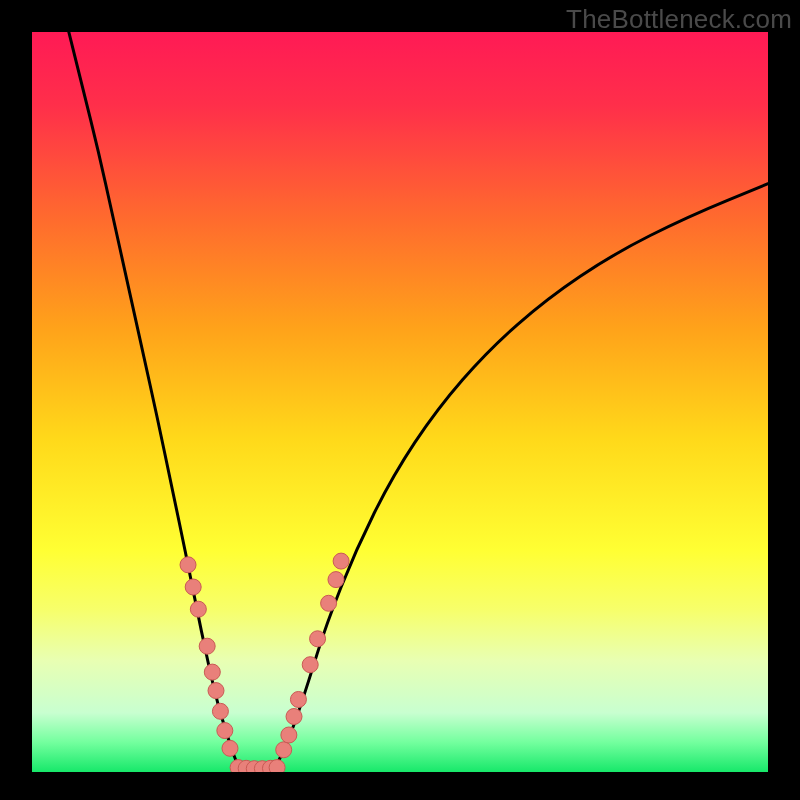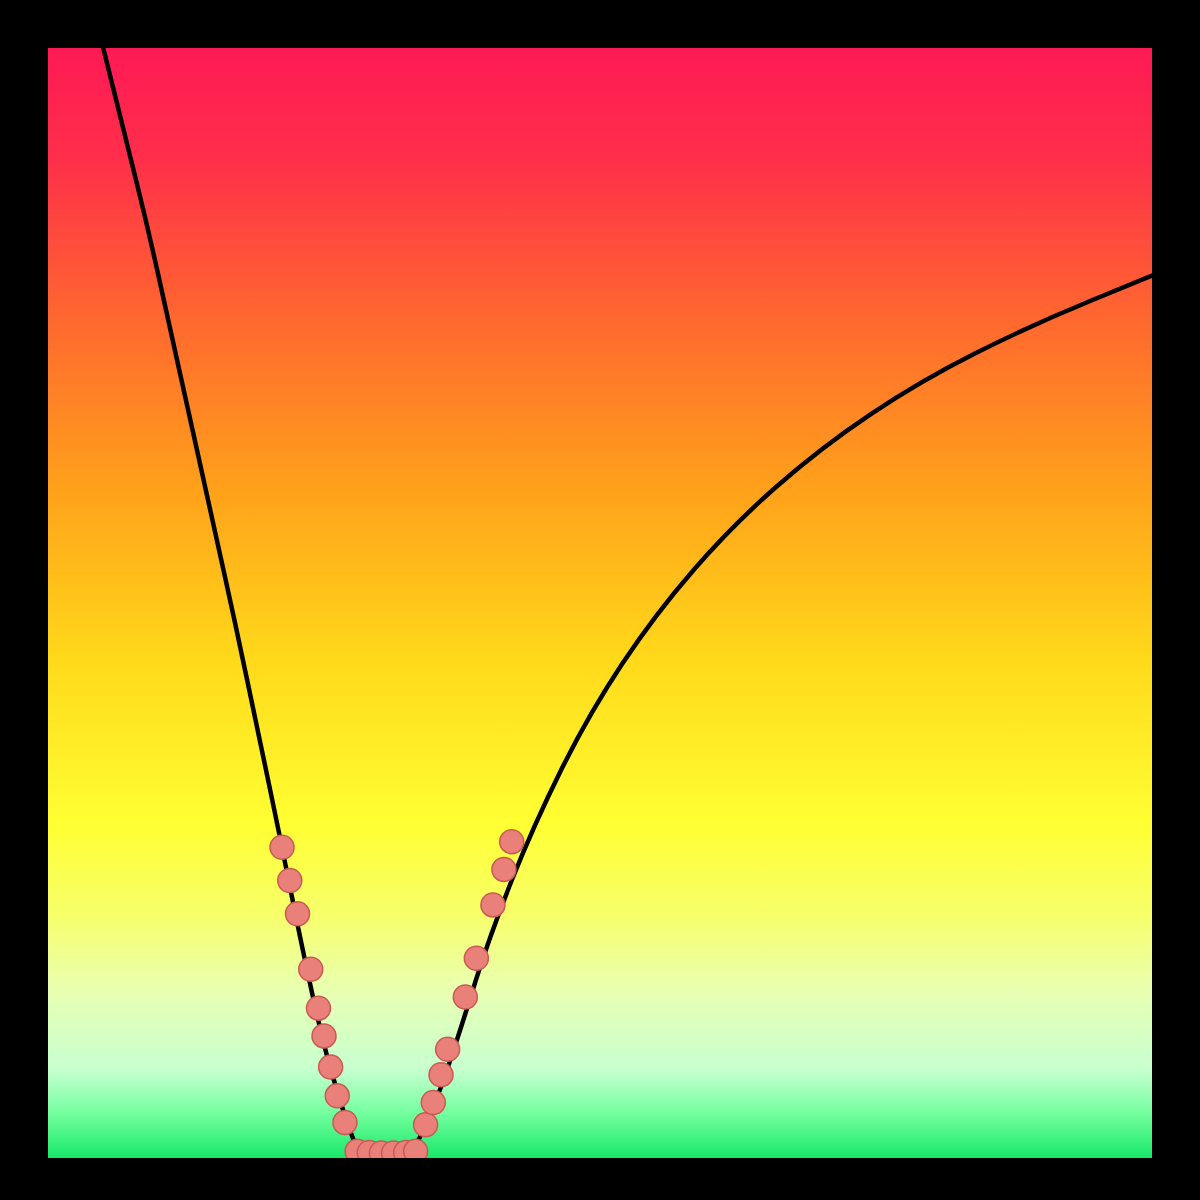--- a/index.html
+++ b/index.html
@@ -38,20 +38,21 @@
     z-index: 10;
   }
   svg {
     display: block;
   }
 </style>
 </head>
 <body>
 
 <div class="frame">
+  <div class="watermark">TheBottleneck.com</div>
   <div class="plot">
     <svg id="chart-svg" width="736" height="740" viewBox="0 0 736 740" preserveAspectRatio="none">
       <defs>
         <linearGradient id="bg-grad" x1="0" y1="0" x2="0" y2="1">
             <stop offset="0%" stop-color="#ff1a55"></stop>
             <stop offset="10%" stop-color="#ff2f4a"></stop>
             <stop offset="25%" stop-color="#ff6a2e"></stop>
             <stop offset="40%" stop-color="#ffa21a"></stop>
             <stop offset="55.00000000000001%" stop-color="#ffd91a"></stop>
             <stop offset="70%" stop-color="#ffff33"></stop>

